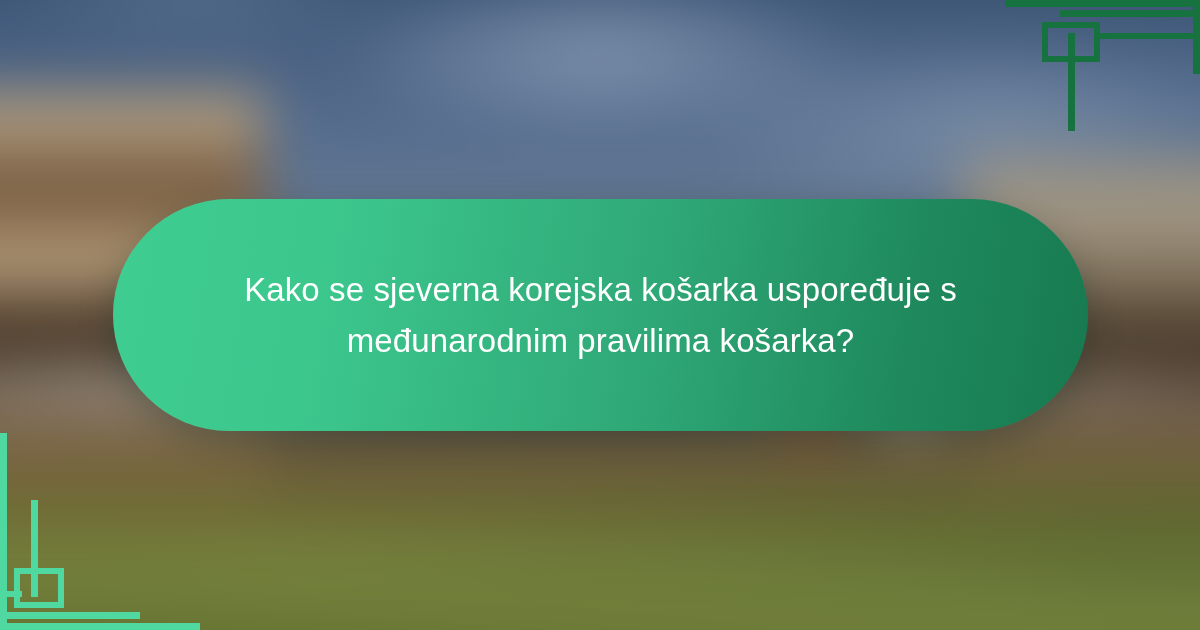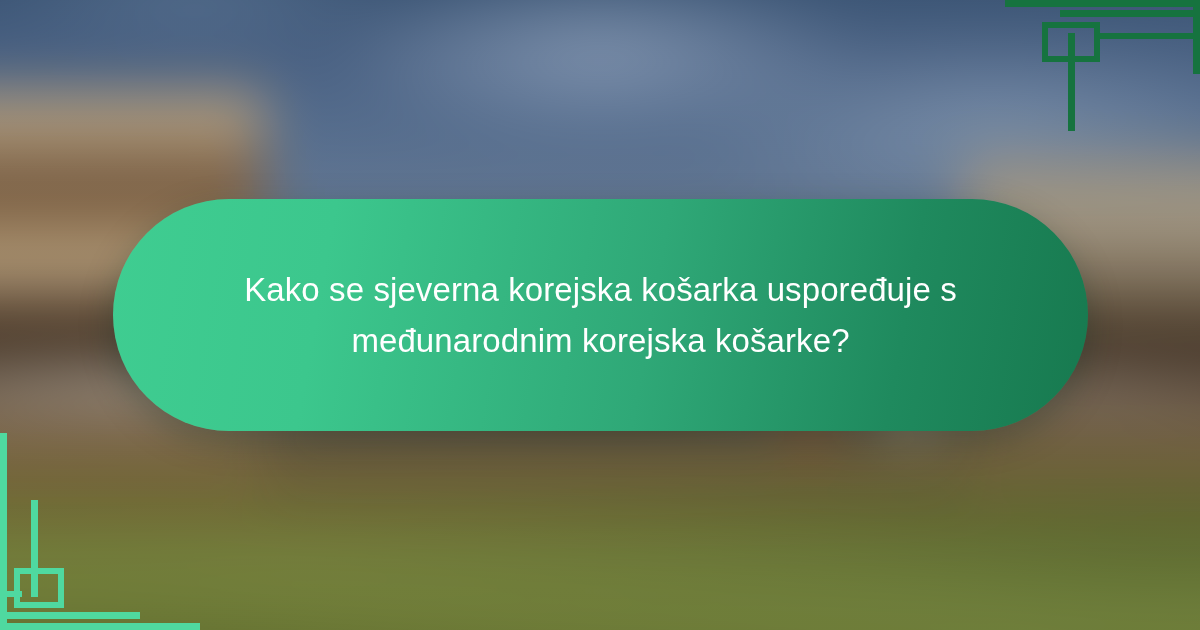--- a/index.html
+++ b/index.html
@@ -204,16 +204,16 @@
     <div class="orn-bar" style="left: 14px; bottom: 56px; width: 50px; height: 6px; background: rgb(79, 217, 160);"></div>
 
     <div class="orn-bar" style="left: 58px; bottom: 22px; width: 6px; height: 40px; background: rgb(79, 217, 160);"></div>
 
     <div class="orn-bar" style="left: 0px; bottom: 33px; width: 22px; height: 6px; background: rgb(79, 217, 160);"></div>
 
     <div class="orn-bar" style="left: 31px; bottom: 33px; width: 7px; height: 97px; background: rgb(79, 217, 160);"></div>
   </div>
 
   <div id="question-card" style="background: linear-gradient(100deg, rgb(63, 205, 145) 0%, rgb(60, 199, 141) 22%, rgb(47, 168, 119) 55%, rgb(31, 138, 94) 80%, rgb(23, 121, 79) 100%);">
-    <div id="question-text" style="color: rgb(255, 255, 255);">Kako se sjeverna korejska košarka uspoređuje s međunarodnim korejska košarke?</div>
+    <div id="question-text" style="color: rgb(255, 255, 255);">Kako se sjeverna korejska košarka uspoređuje s međunarodnim pravilima košarka?</div>
   </div>
 
 </div>
 
 </body></html>

